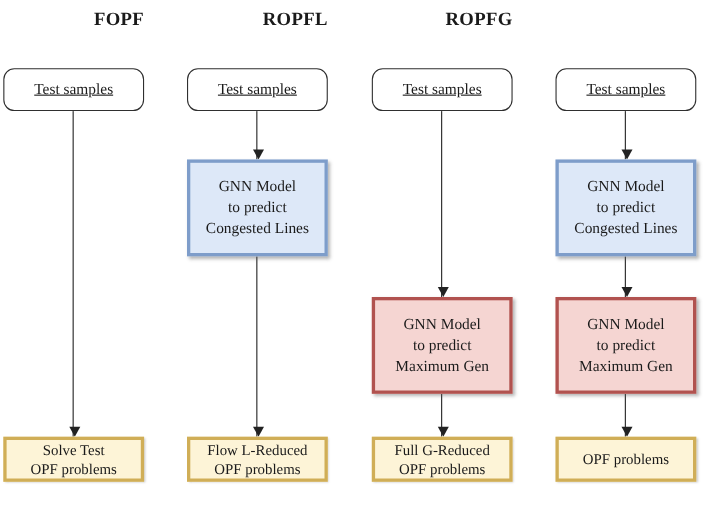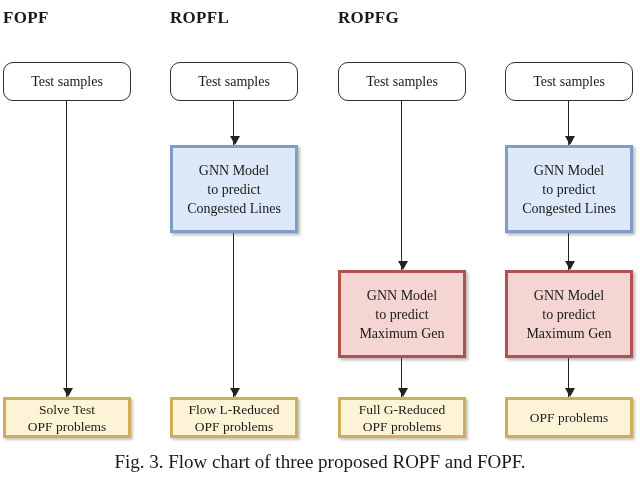--- a/index.html
+++ b/index.html
@@ -10,21 +10,21 @@
     color: #1a1a1a;
     position: relative;
     overflow: hidden;
   }
   .canvas { position: absolute; left: 0; top: 0; width: 640px; height: 480px; }
 
   .col-title {
     position: absolute;
     top: 8px;
     width: 128px;
-    text-align: left;
+    text-align: right;
     font-weight: bold;
     font-size: 17px;
     letter-spacing: 0.3px;
   }
 
   .node {
     position: absolute;
     box-sizing: border-box;
     display: flex;
     flex-direction: column;
@@ -33,20 +33,21 @@
     text-align: center;
     font-size: 14px;
     line-height: 19px;
   }
 
   .node.test {
     top: 62px; width: 128px; height: 39px;
     background: #ffffff;
     border: 1.4px solid var(--test-border, #2f2f2f);
     border-radius: 10px;
+    text-decoration: underline;
   }
 
   .node.gnn {
     width: 128px; height: 88px;
     border-style: solid;
     border-width: 3px;
     box-shadow: 2px 2px 3px rgba(90,90,90,0.45);
   }
   .node.gnn.blue {
     top: 145px;
@@ -157,14 +158,13 @@
     <div>OPF problems</div>
   </div>
   <div class="node solve" style="left:338px">
     <div>Full G-Reduced</div>
     <div>OPF problems</div>
   </div>
   <div class="node solve" style="left:505px">
     <div>OPF problems</div>
   </div>
 
-  <div class="caption">Fig. 3. Flow chart of three proposed ROPF and FOPF.</div>
 </div>
 
 </body></html>

